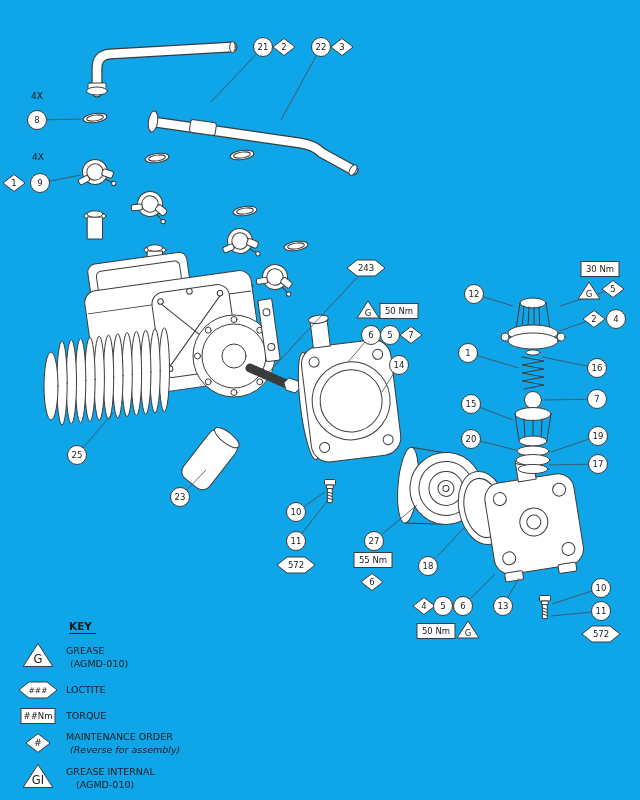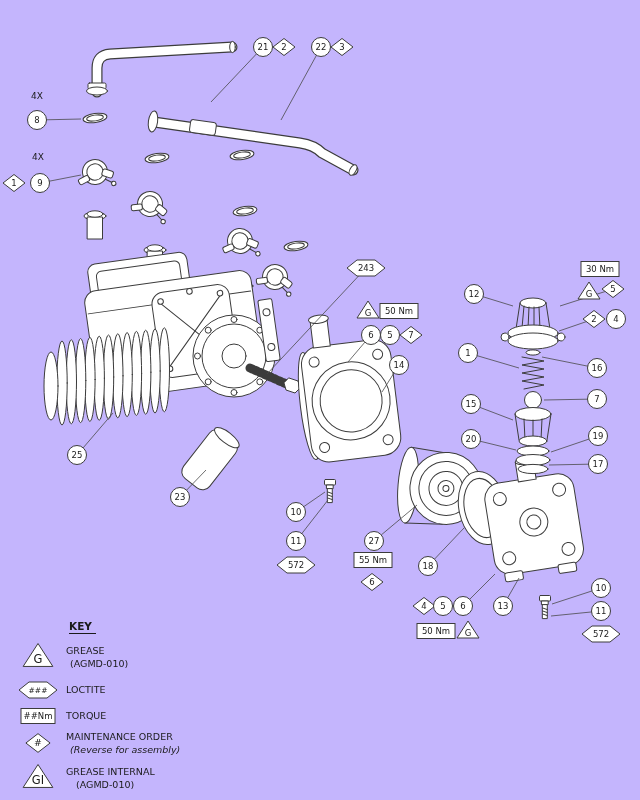--- a/index.html
+++ b/index.html
@@ -1,16 +1,16 @@
 <!DOCTYPE html>
 <html><head>
 <meta charset="utf-8">
 <style>
   html,body{margin:0;padding:0;background:#ffffff;}
-  #stage{width:640px;height:800px;background:#c4b5fd;position:relative;overflow:hidden;}
+  #stage{width:640px;height:800px;background:#0ea5e9;position:relative;overflow:hidden;}
   svg text{font-family:"DejaVu Sans","Liberation Sans",sans-serif;}
 </style>
 </head>
 <body>
 
 <div id="stage">
 <svg id="diagram" width="640" height="800" viewBox="0 0 640 800">
   <defs>
     <g id="oringdef">
       <ellipse cx="0" cy="0" rx="12" ry="4.6" fill="#fff"></ellipse>

